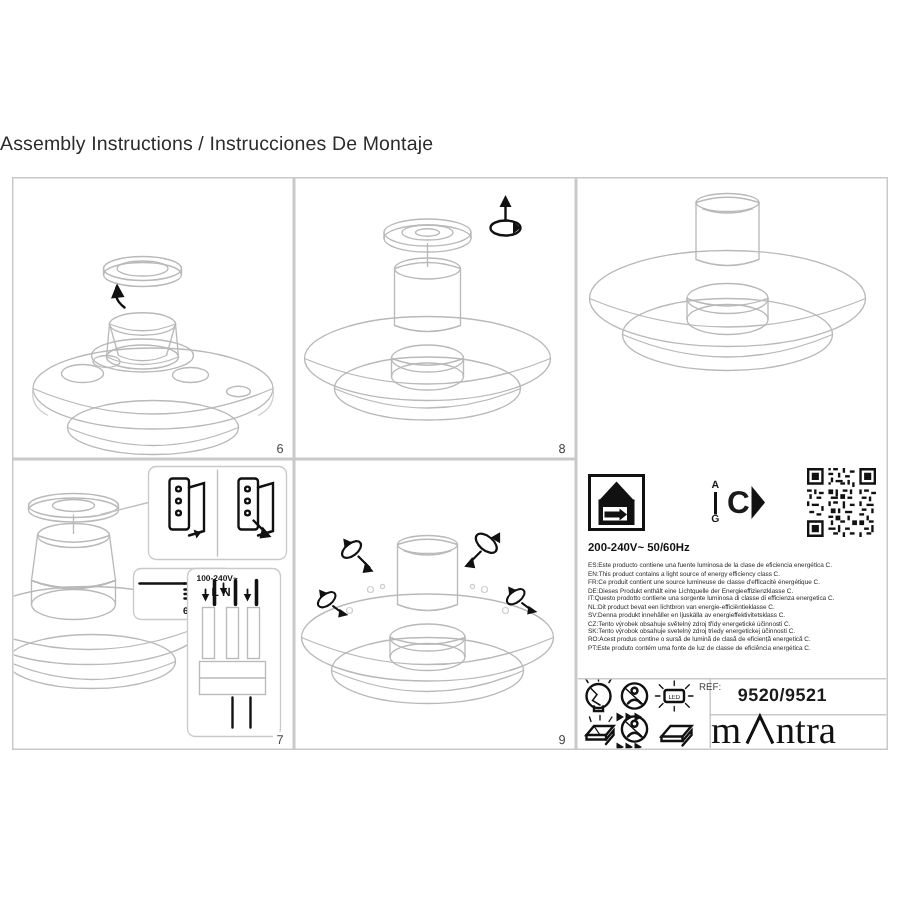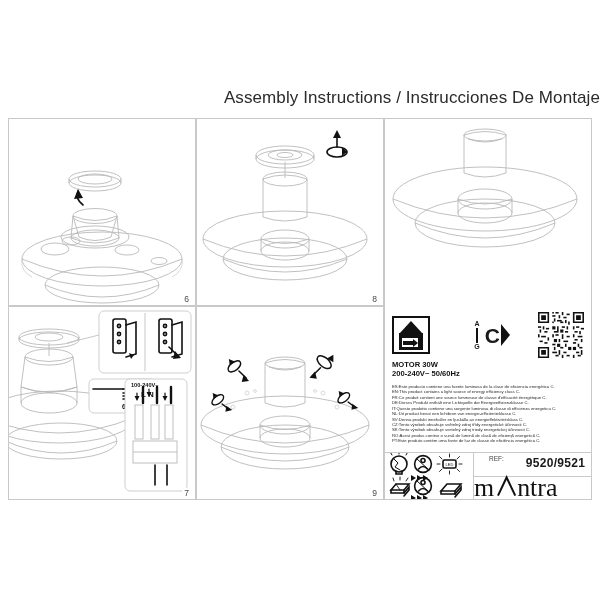--- a/index.html
+++ b/index.html
@@ -1,19 +1,19 @@
 <!DOCTYPE html>
 <html><head>
 <meta charset="utf-8">
 <style>
   html,body{margin:0;padding:0;background:#ffffff;}
   body{width:600px;height:600px;font-family:"Liberation Sans",sans-serif;color:#1a1a1a;overflow:hidden;}
   .sheet{position:relative;width:600px;height:600px;}
 
-  .title{position:absolute;left:0;top:88px;width:600px;text-align:right;font-size:17px;color:#2b2b2b;letter-spacing:.1px;}
+  .title{position:absolute;left:0;top:88px;width:600px;text-align:left;font-size:13px;color:#2b2b2b;letter-spacing:.1px;}
 
   .grid{position:absolute;left:8px;top:118px;width:584px;height:382px;}
   .panel{position:absolute;border:1px solid #c9c9c9;background:#fff;box-sizing:border-box;overflow:hidden;}
   .p1{left:0;top:0;width:188px;height:188px;}
   .p2{left:188px;top:0;width:188px;height:188px;}
   .p3{left:376px;top:0;width:208px;height:188px;border-bottom:none;}
   .p4{left:0;top:188px;width:188px;height:194px;}
   .p5{left:188px;top:188px;width:188px;height:194px;}
   .p6{left:376px;top:188px;width:208px;height:194px;border-top:none;}
 
@@ -48,21 +48,21 @@
 
   .specs{margin-top:4px;font-size:7.6px;line-height:9.4px;color:#111;font-weight:bold;}
   .langs{margin-top:5px;font-size:4.3px;line-height:5.45px;color:#2a2a2a;letter-spacing:-.02px;}
   .langs div{white-space:nowrap;}
 
   .hr{position:absolute;left:0;right:0;height:1px;background:#c9c9c9;}
   .hr1{top:146px;}
   .vdiv{position:absolute;top:146px;bottom:0;width:1px;background:#c9c9c9;left:88px;}
   .hr2{top:170px;left:88px;}
 
-  .refbox{position:absolute;left:98px;top:147px;right:0;height:23px;display:flex;align-items:flex-start;padding:1px 6px 0 6px;box-sizing:border-box;gap:22px;}
+  .refbox{position:absolute;left:75px;top:147px;right:0;height:23px;display:flex;align-items:flex-start;padding:1px 6px 0 6px;box-sizing:border-box;gap:11px;}
   .reflbl{font-size:6.5px;color:#444;padding-top:1px;}
   .refval{font-size:12px;font-weight:bold;letter-spacing:.3px;padding-top:2px;}
 
   .logo{position:absolute;left:89px;top:171px;right:0;bottom:0;display:flex;align-items:center;justify-content:center;}
 
   .picto{position:absolute;left:0;top:147px;width:88px;bottom:0;}
 </style>
 </head>
 <body>
 
@@ -374,21 +374,20 @@
               <rect x="26" y="22" width="2" height="1"></rect>
                 <rect x="24" y="25" width="2" height="1"></rect>
               <rect x="27" y="24" width="1" height="3"></rect>
                 <rect x="22" y="27" width="1" height="2"></rect>
               <rect x="25" y="27" width="2" height="1"></rect>
             </g>
           </svg>
         </div>
 
         <div class="specs">
-          <div>MOTOR 30W</div>
           <div>200-240V~ 50/60Hz</div>
         </div>
 
         <div class="langs">
           <div>ES:Este producto contiene una fuente luminosa de la clase de eficiencia energética C.</div>
           <div>EN:This product contains a light source of energy efficiency class C.</div>
           <div>FR:Ce produit contient une source lumineuse de classe d'efficacité énergétique C.</div>
           <div>DE:Dieses Produkt enthält eine Lichtquelle der Energieeffizienzklasse C.</div>
           <div>IT:Questo prodotto contiene una sorgente luminosa di classe di efficienza energetica C.</div>
           <div>NL:Dit product bevat een lichtbron van energie-efficiëntieklasse C.</div>

